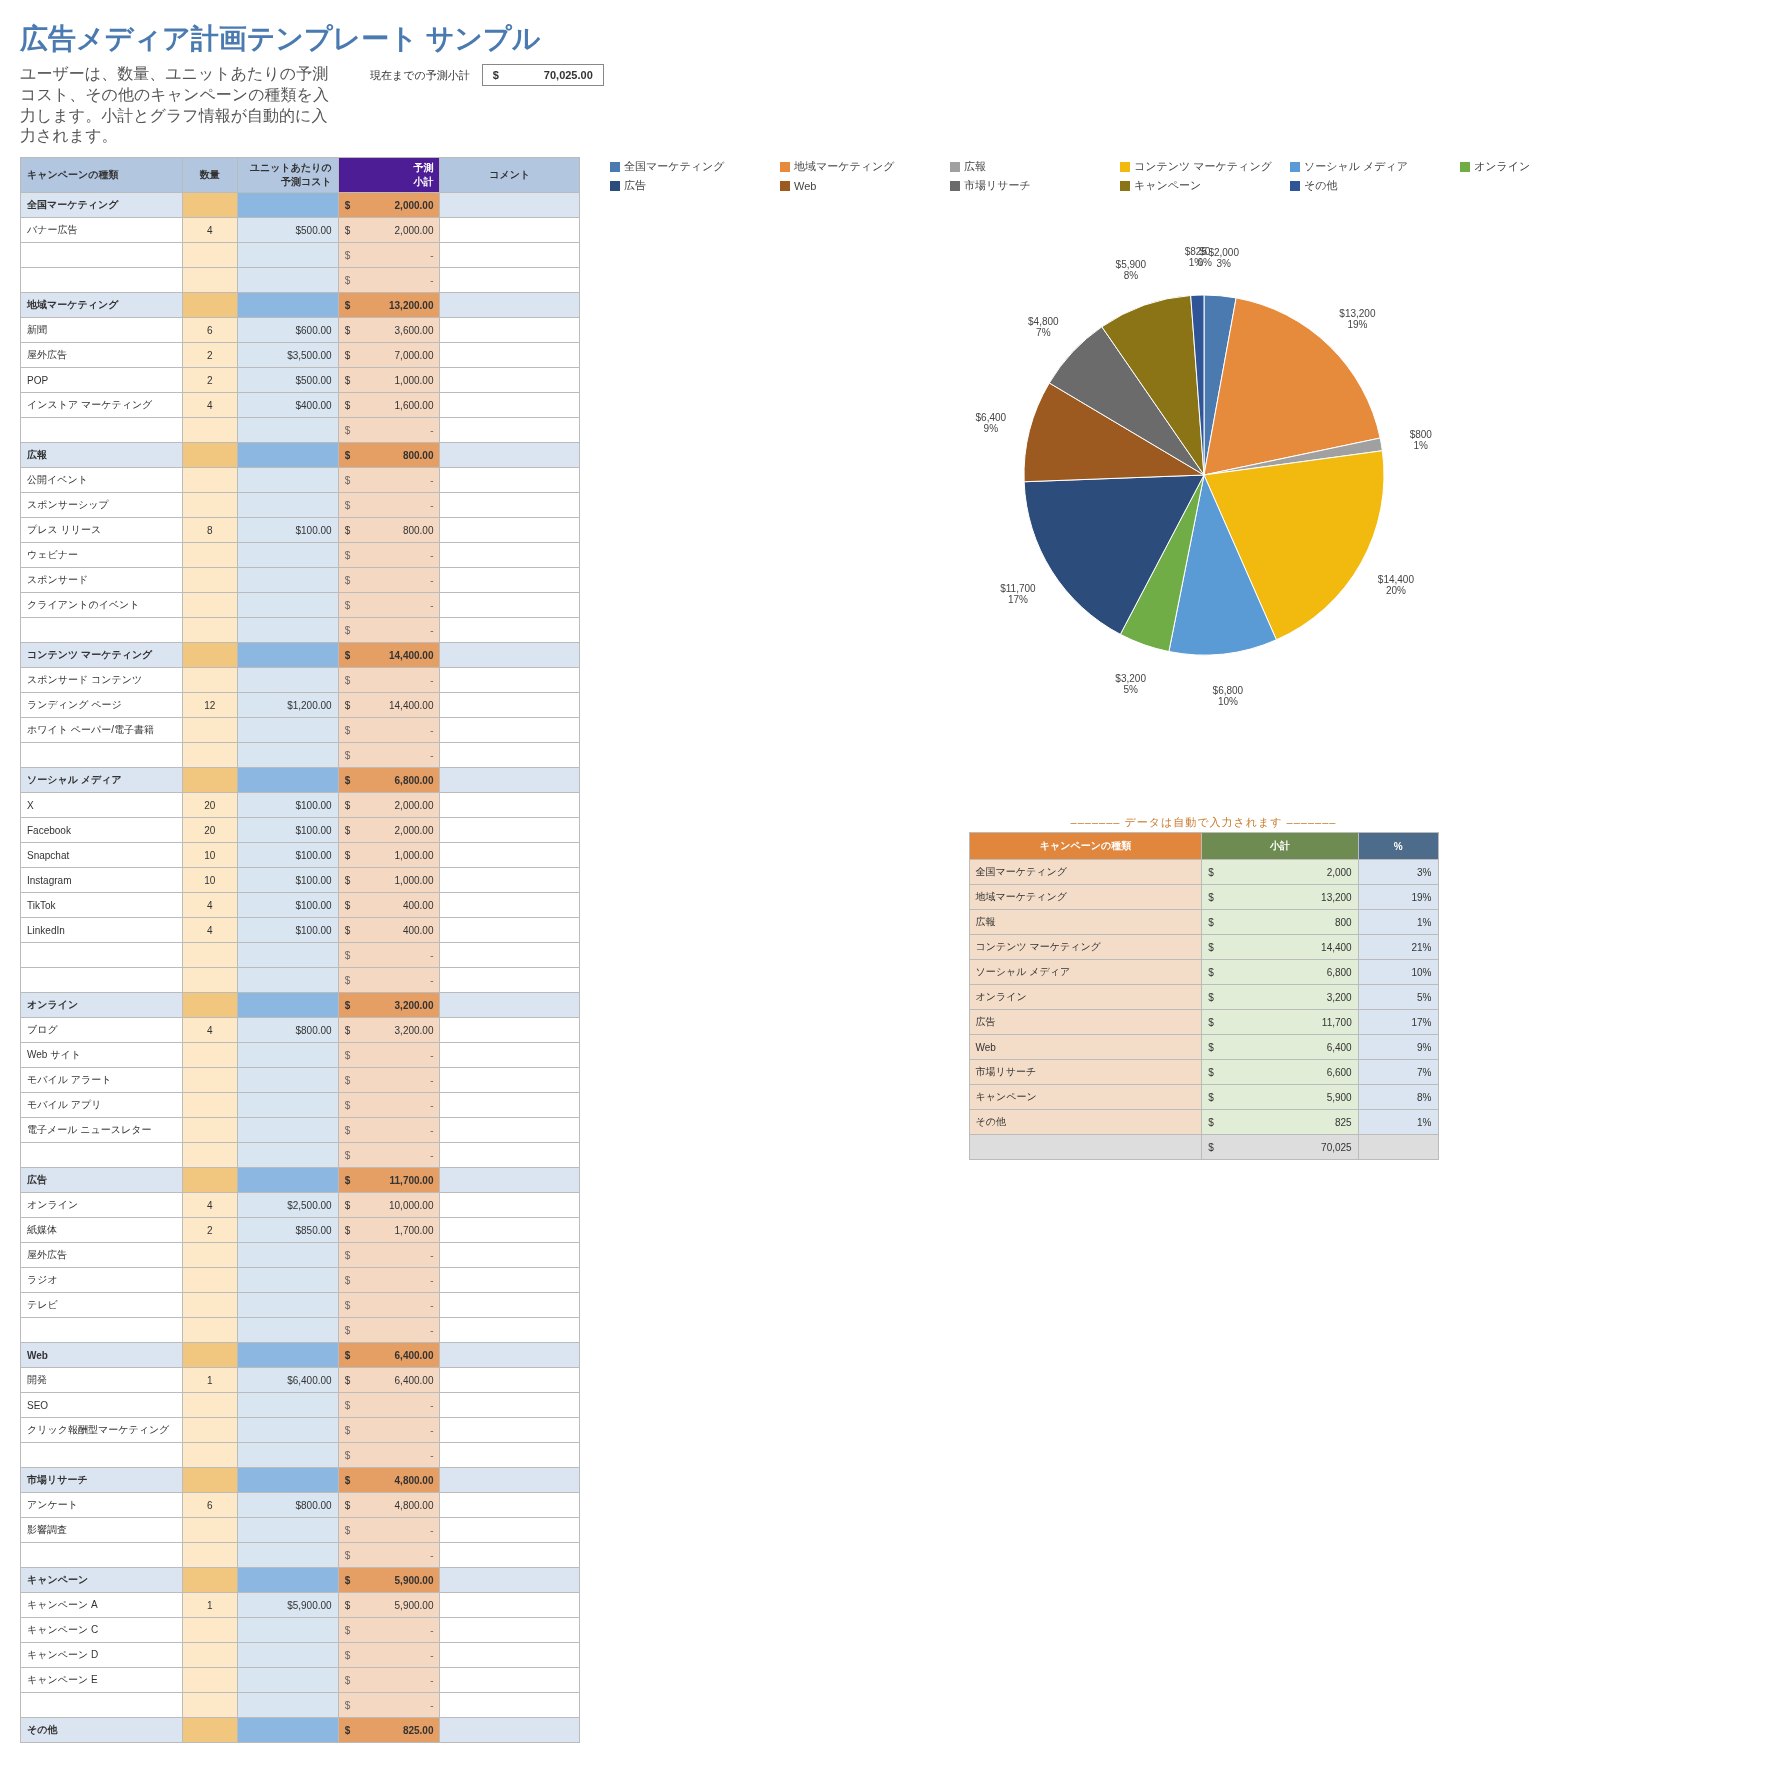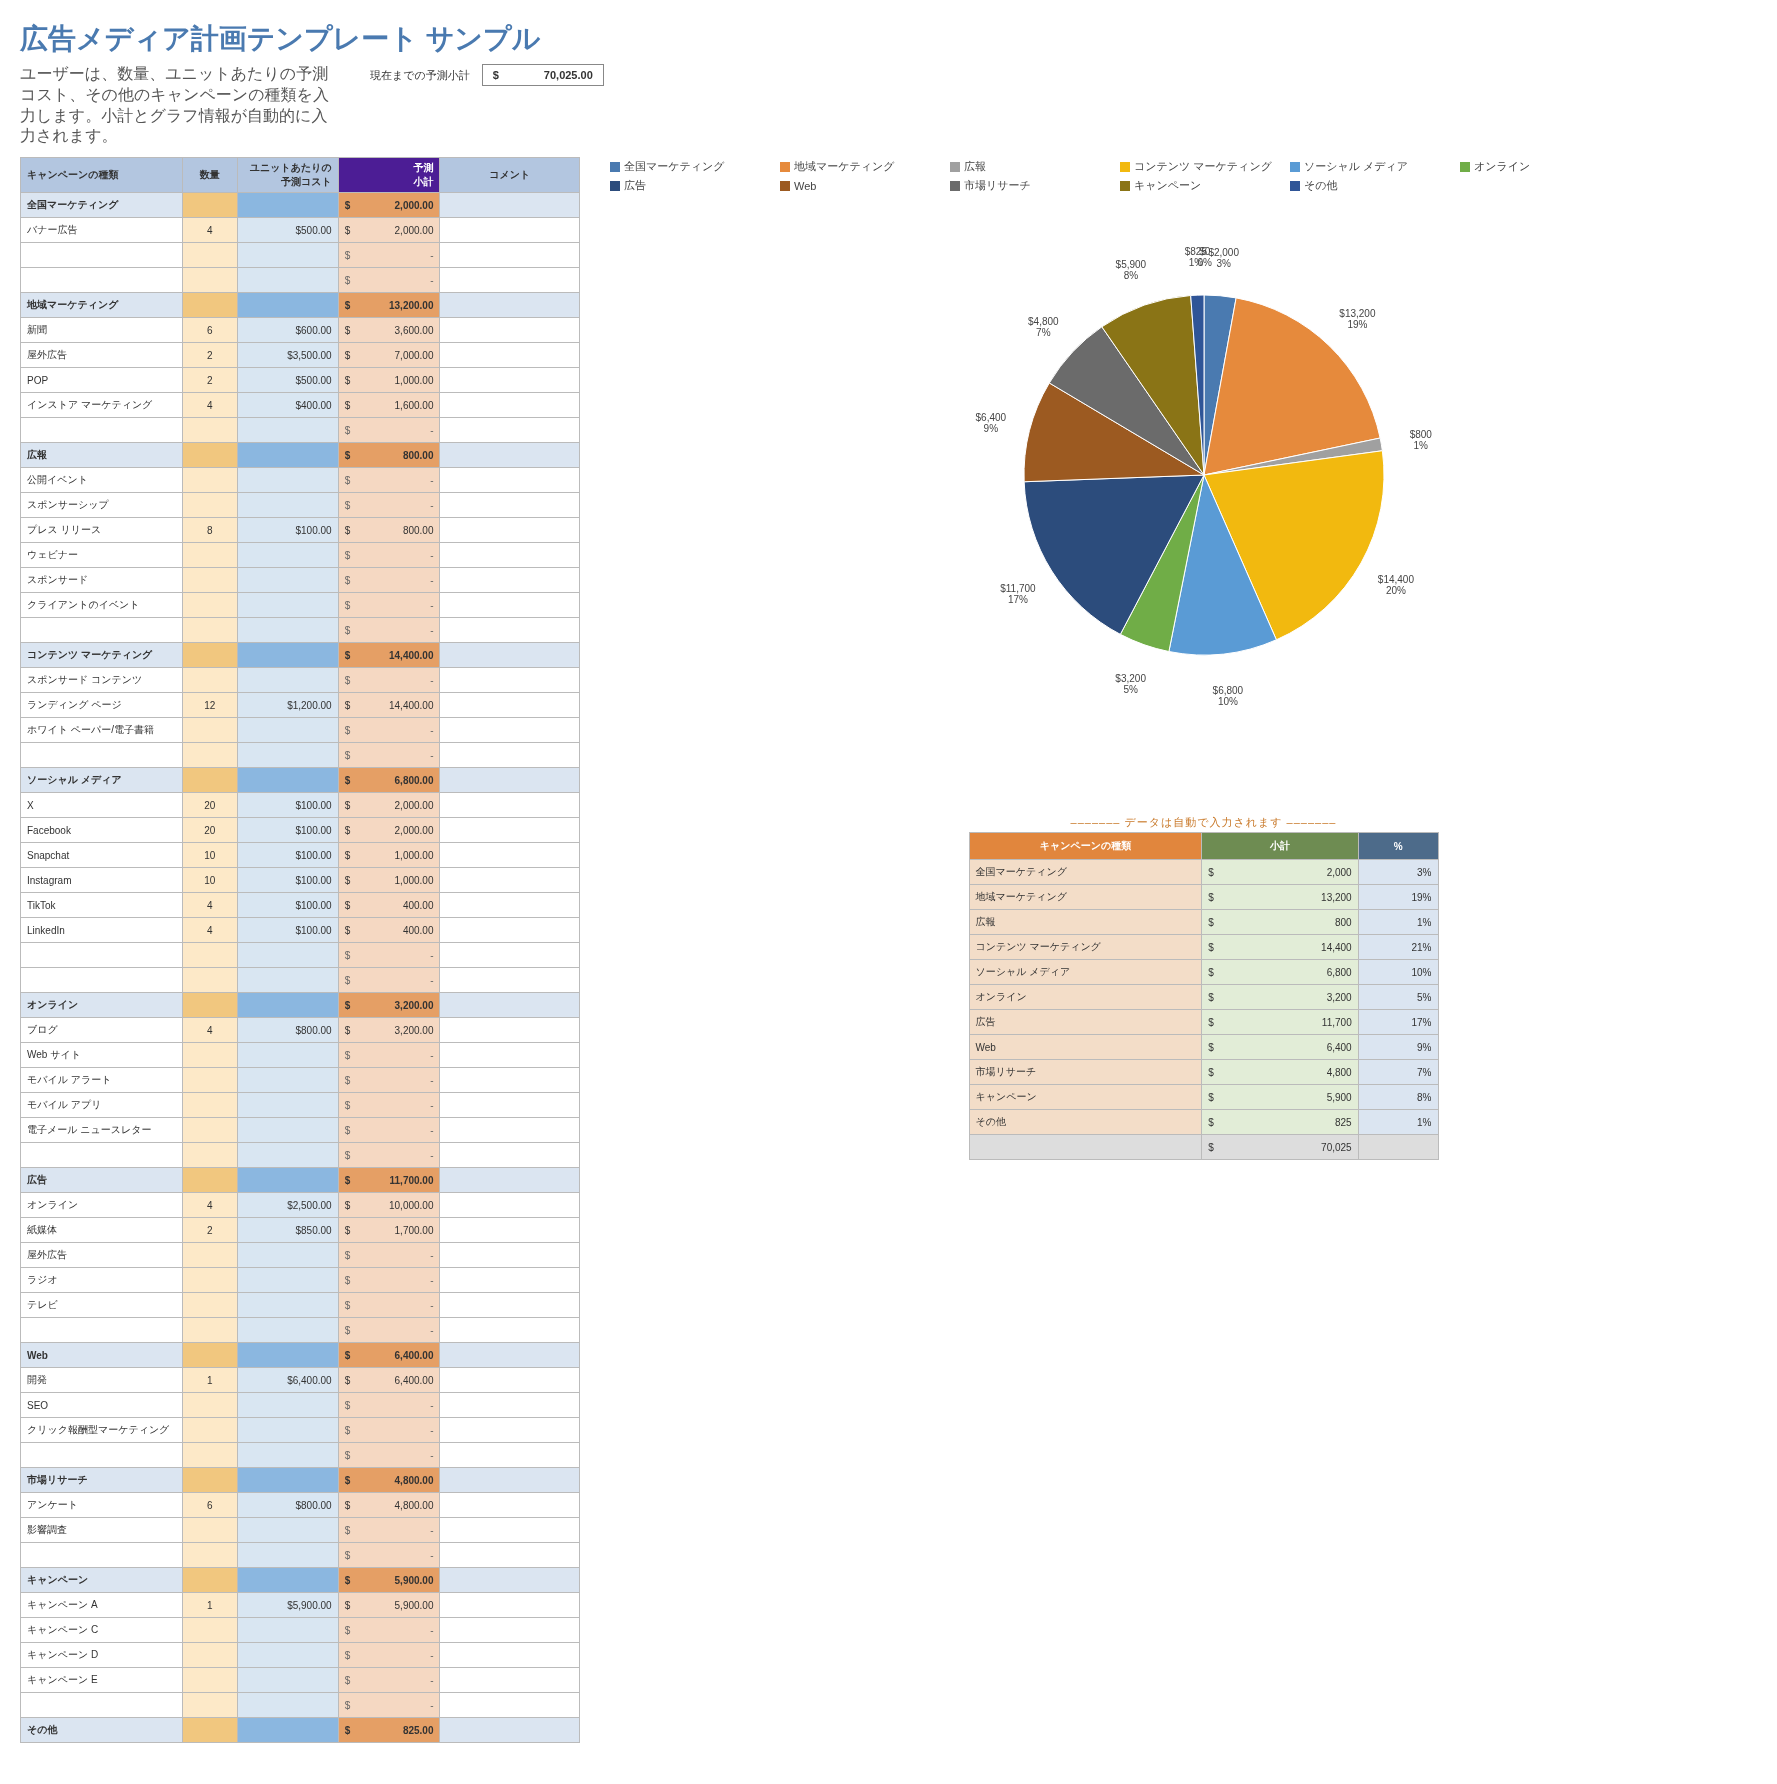--- a/index.html
+++ b/index.html
@@ -991,21 +991,21 @@
                 <span>6,400</span>
               </div>
             </td>
             <td class="c3">9%</td>
           </tr>
           <tr>
             <td class="c1">市場リサーチ</td>
             <td class="c2">
               <div class="cell">
                 <span>$</span>
-                <span>4,800</span>
+                <span>6,600</span>
               </div>
             </td>
             <td class="c3">7%</td>
           </tr>
           <tr>
             <td class="c1">キャンペーン</td>
             <td class="c2">
               <div class="cell">
                 <span>$</span>
                 <span>5,900</span>

